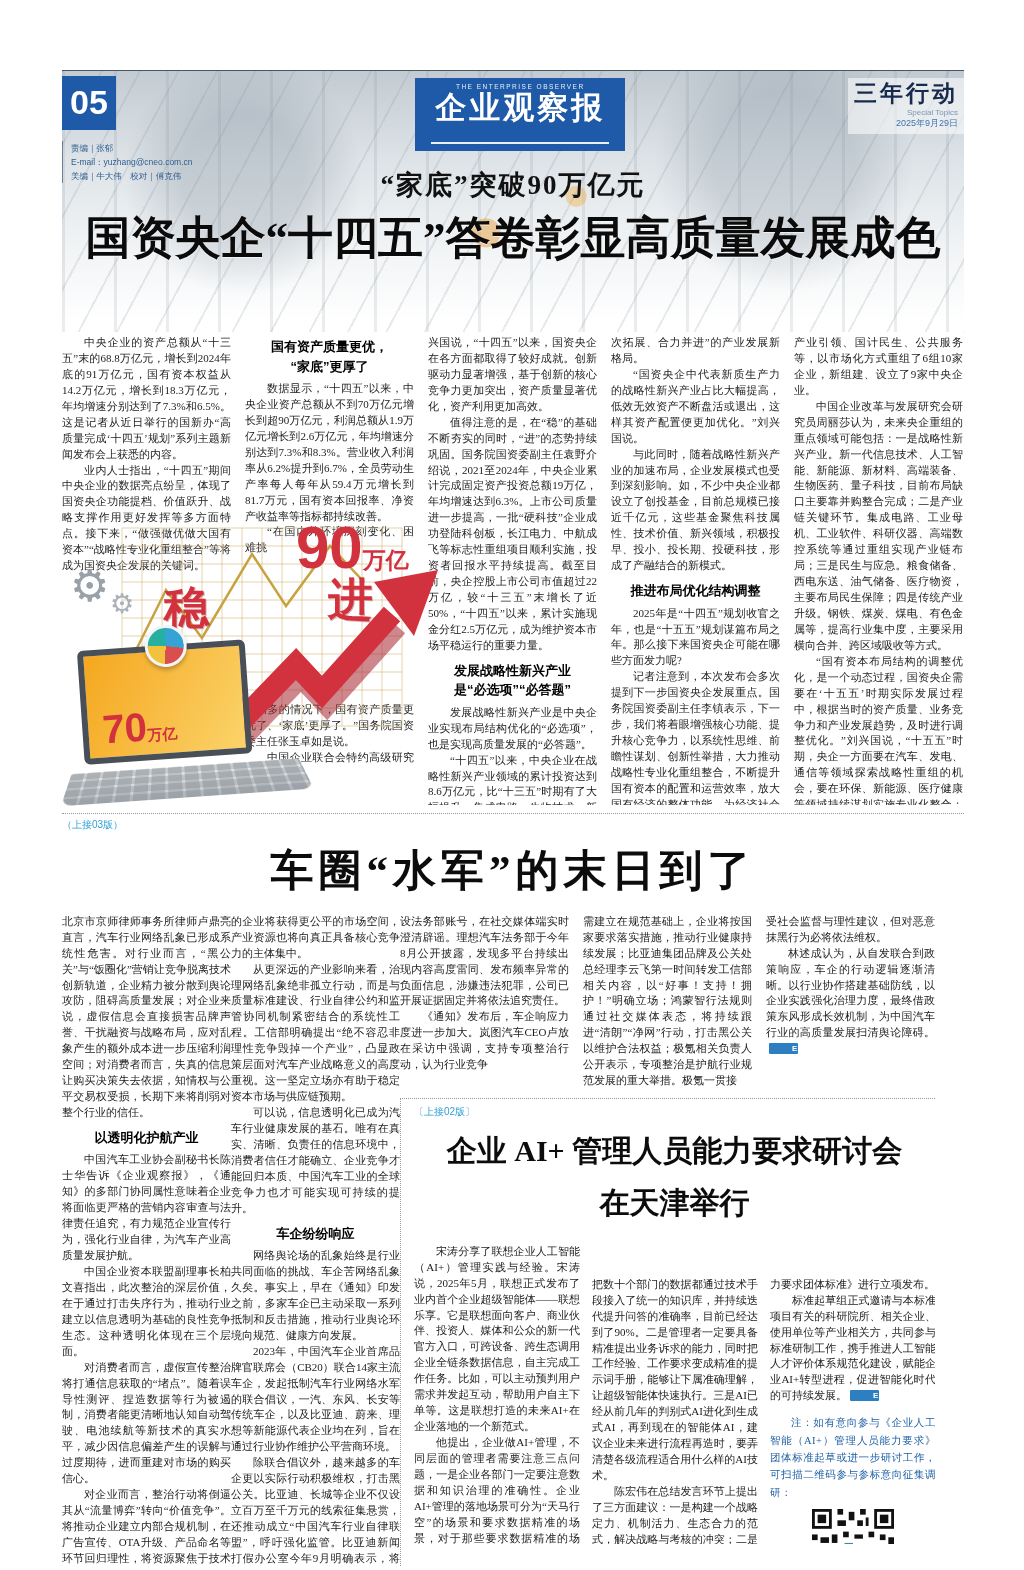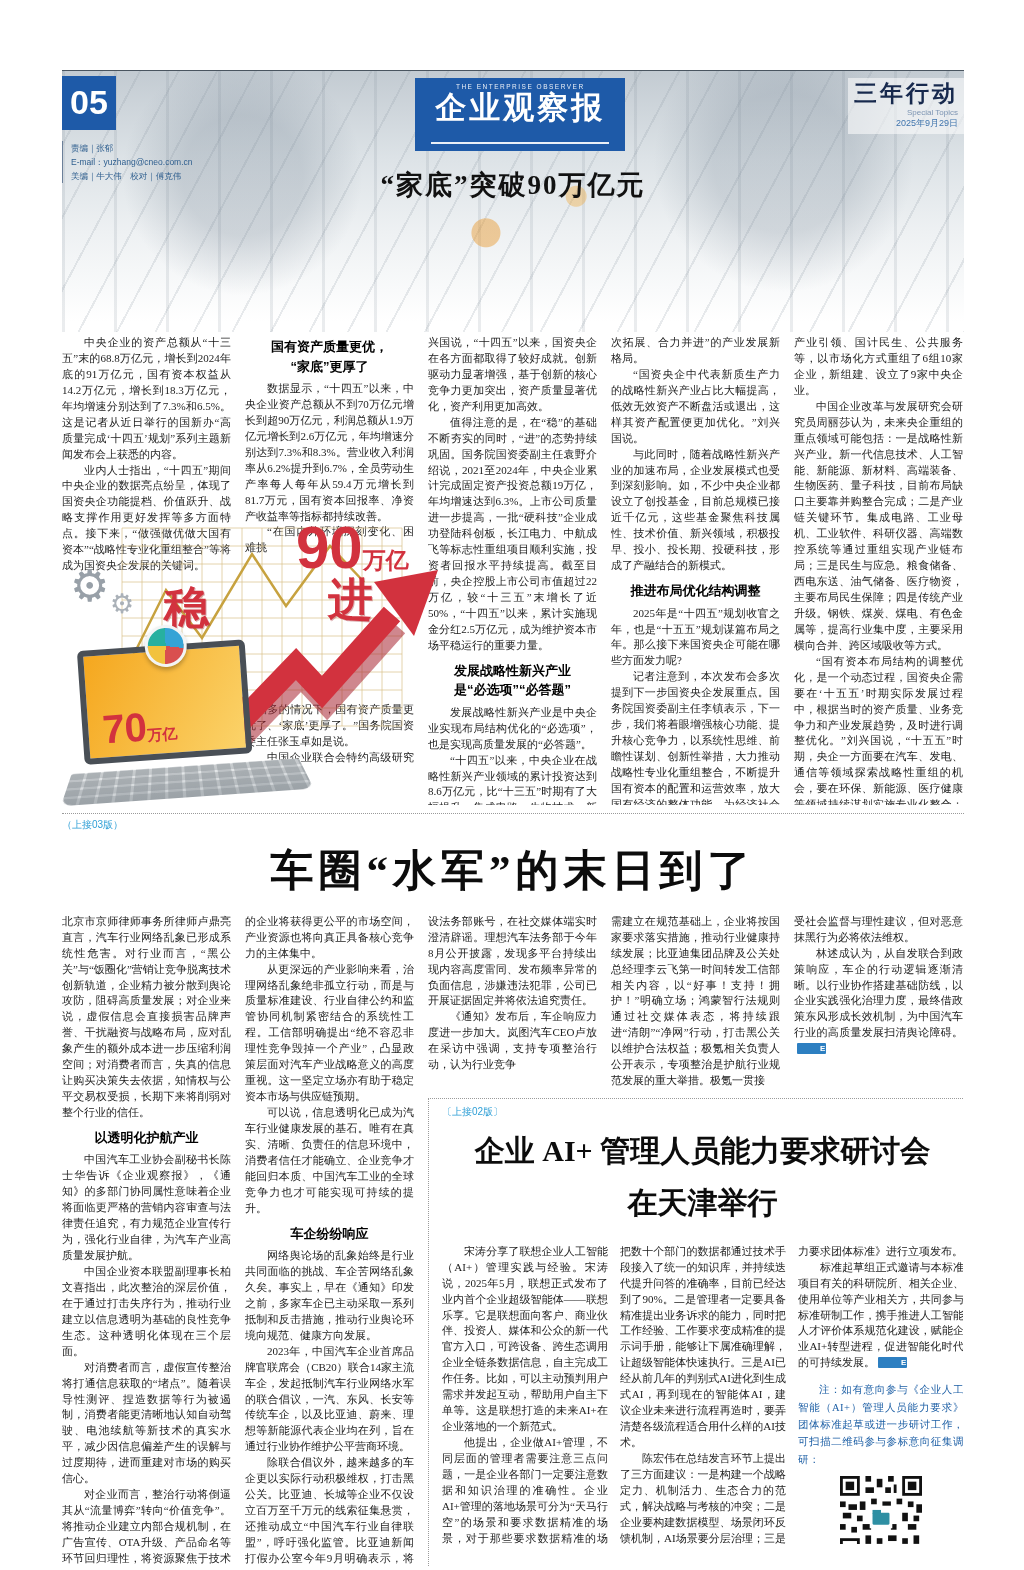--- a/index.html
+++ b/index.html
@@ -61,33 +61,33 @@
   .lp-pie{position:absolute;left:88px;top:-14px;width:42px;height:42px;border-radius:50%;
      background:conic-gradient(#35a3d6 0 28%,#d94f4f 28% 52%,#f2c23e 52% 76%,#27b0a0 76% 100%);
      border:3px solid #f2f4f5;box-shadow:0 3px 4px rgba(0,0,0,.25);}
   .lp-base{position:absolute;left:0;top:122px;width:240px;height:42px;background:linear-gradient(#eceeef,#c6cbcf);border-radius:3px 3px 10px 10px;transform:perspective(260px) rotateX(42deg);
      background-image:repeating-linear-gradient(90deg,rgba(120,128,134,.35) 0 14px,rgba(255,255,255,0) 14px 17px),repeating-linear-gradient(0deg,rgba(120,128,134,.3) 0 8px,rgba(255,255,255,0) 8px 11px),linear-gradient(#eceeef,#c6cbcf);}
 
   
   .divider-dotted{border-top:1.5px dotted #9a9a9a;margin-top:8px;}
   .cont-note{font-family:"Liberation Sans",sans-serif;font-size:10px;color:#2f9fd6;margin-top:4px;}
   .a2-headline{margin:12px 0 0;text-align:center;font-size:43px;font-weight:bold;letter-spacing:5px;color:#0c0c0c;line-height:1.25;}
-  .a2-cols{display:flex;gap:14px;margin-top:16px;height:652px;}
+  .a2-cols{display:flex;margin-top:16px;height:652px;}
   .right-wrap{flex:0 0 535px;display:flex;flex-direction:column;overflow:hidden;}
   .top-row{display:flex;gap:14px;height:176px;overflow:hidden;}
   .top-row .tcol{flex:0 0 169px;overflow:hidden;font-size:11px;line-height:1.45;text-align:justify;}
   .top-row .tcol p{margin:0;text-indent:2em;}
   .top-row .tcol p.cont{text-indent:0;}
   .ai-box{margin-top:8px;border-top:1.5px dotted #9a9a9a;border-left:1.5px dotted #9a9a9a;padding:6px 0 0 13px;flex:1;overflow:hidden;}
   .ai-cont{font-family:"Liberation Sans",sans-serif;font-size:10px;color:#2f9fd6;}
   .ai-headline{text-align:center;font-size:30px;font-weight:bold;color:#0c0c0c;line-height:1.75;margin-top:6px;}
   .ai-body{display:flex;gap:12px;margin-top:14px;height:300px;}
   .ai-body .acol{flex:0 0 166px;overflow:hidden;font-size:11px;line-height:1.45;text-align:justify;}
   .ai-body .acol p{margin:0;text-indent:2em;}
-  .ai-body .acol p.cont{text-indent:0;}
+  .ai-body .acol p.cont{text-indent:0;margin-top:33px;}
   .note{color:#1d5fa5;font-size:10.5px;line-height:1.65;text-indent:2em;margin-top:10px;letter-spacing:.5px;}
   .qr-wrap{text-align:center;margin-top:8px;}
 
   [data-name]{box-sizing:border-box;}
 </style>
 </head>
 <body>
 
 <div class="page" data-name="newspaper-page">
 
@@ -105,20 +105,21 @@
         <div class="mh-en" data-name="masthead-english-title">THE ENTERPRISE OBSERVER</div>
         <div><span class="mh-cn" data-name="masthead-chinese-title">企业观察报</span></div>
       </div>
       <div class="mh-right" data-name="masthead-right">
         <div class="sec-cn" data-name="section-title">三年行动</div>
         <div class="sec-en" data-name="section-subtitle">Special Topics</div>
         <div class="sec-date" data-name="issue-date">2025年9月29日</div>
       </div>
     </div>
     <div class="a1-kicker" data-name="article1-kicker">“家底”突破90万亿元</div>
+    <div class="a1-headline" data-name="article1-headline">国资央企“十四五”答卷彰显高质量发展成色</div>
   </div>
 
   <div class="a1-cols" data-name="article1-columns">
     <div class="col" data-name="article1-col1">
       <p data-name="paragraph">中央企业的资产总额从“十三五”末的68.8万亿元，增长到2024年底的91万亿元，国有资本权益从14.2万亿元，增长到18.3万亿元，年均增速分别达到了7.3%和6.5%。这是记者从近日举行的国新办“高质量完成‘十四五’规划”系列主题新闻发布会上获悉的内容。</p>
       <p data-name="paragraph">业内人士指出，“十四五”期间中央企业的数据亮点纷呈，体现了国资央企功能提档、价值跃升、战略支撑作用更好发挥等多方面特点。接下来，“做强做优做大国有资本”“战略性专业化重组整合”等将成为国资央企发展的关键词。</p>
     </div>
     <div class="col" data-name="article1-col2">
       <div class="subhead first" data-name="subhead">
         <div>国有资产质量更优，</div>

